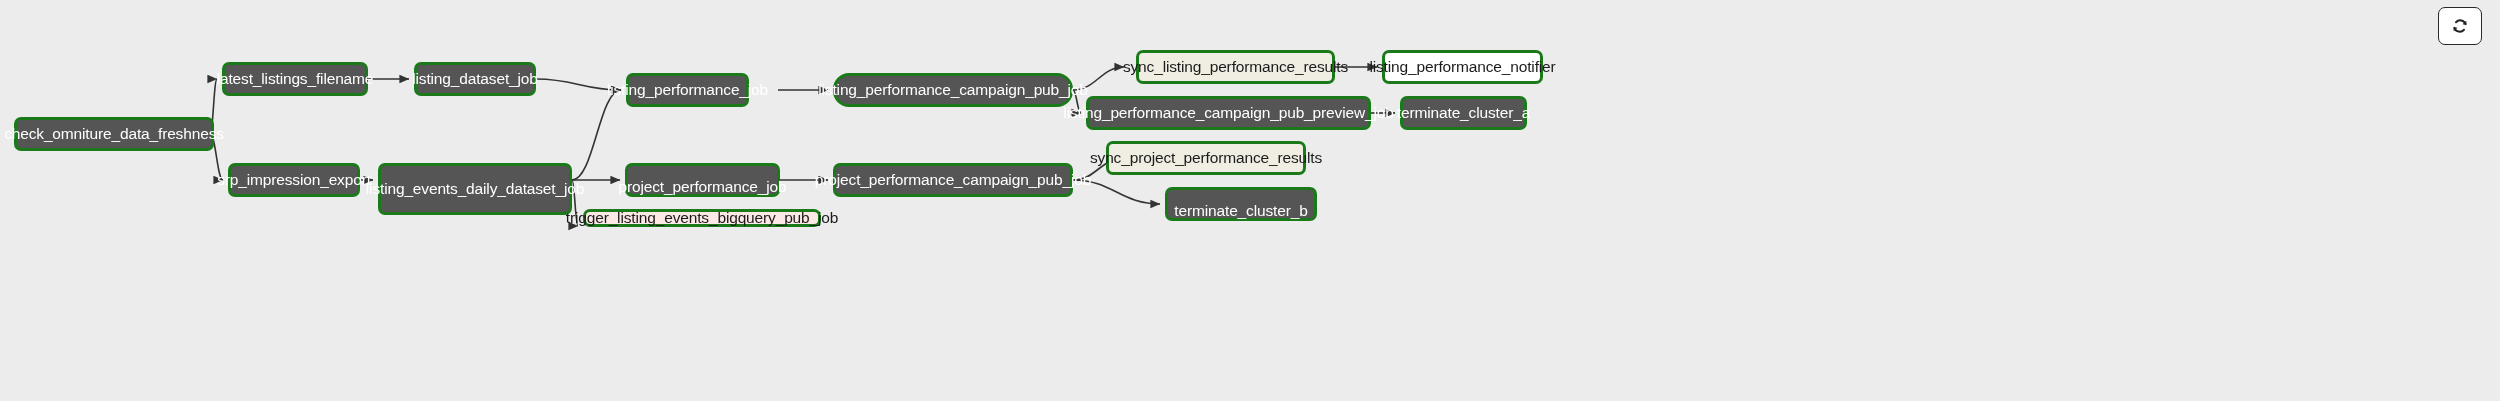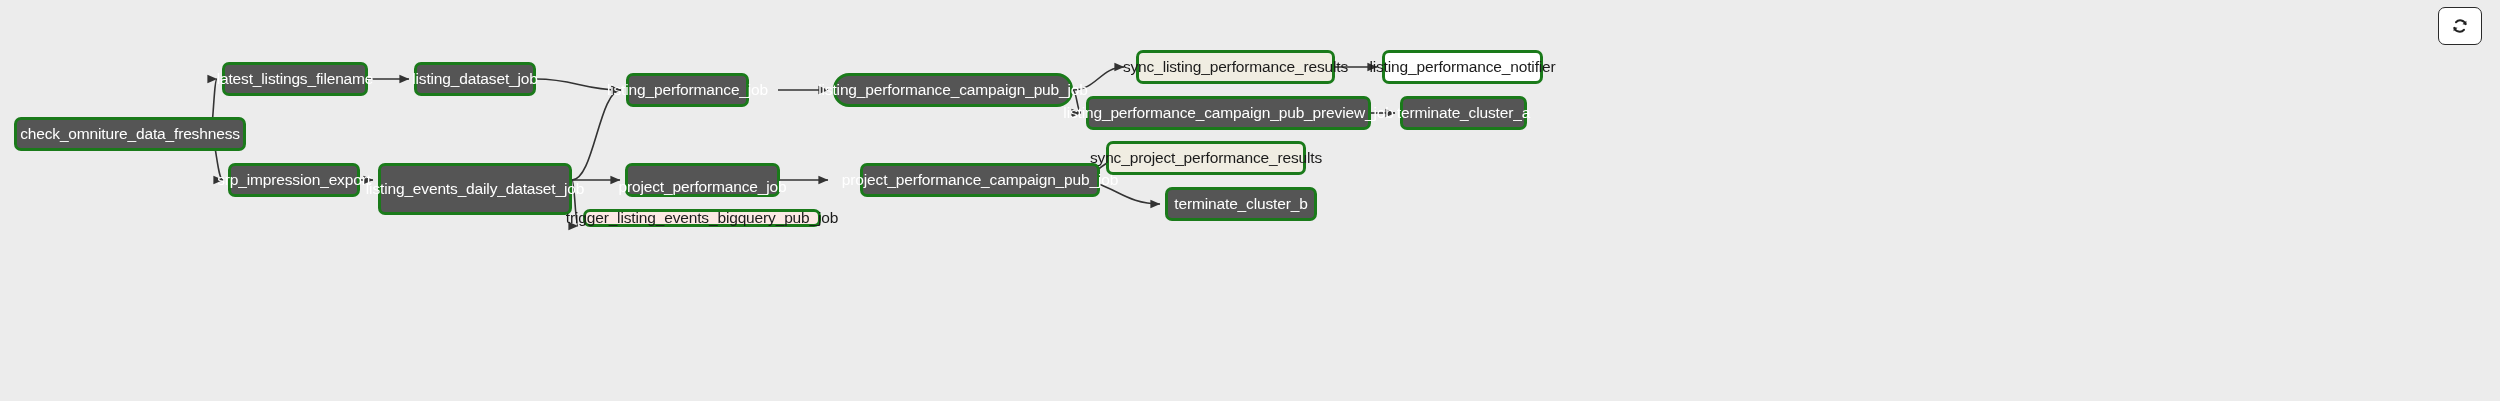--- a/index.html
+++ b/index.html
@@ -101,21 +101,21 @@
         <path d="M1073,90 C1095.95,90 1101.05,67 1124,67" fill="none" stroke="#333333" stroke-width="1.6" marker-end="url(#arrowhead)"></path>
         <path d="M1073,90 C1076.6,90 1077.4,113 1081,113" fill="none" stroke="#333333" stroke-width="1.6" marker-end="url(#arrowhead)"></path>
         <path d="M1073,180 C1095.95,180 1101.05,158 1124,158" fill="none" stroke="#333333" stroke-width="1.6" marker-end="url(#arrowhead)"></path>
         <path d="M1073,180 C1112.15,180 1120.85,204 1160,204" fill="none" stroke="#333333" stroke-width="1.6" marker-end="url(#arrowhead)"></path>
         <path d="M1328,67 L1377,67" fill="none" stroke="#333333" stroke-width="1.6" marker-end="url(#arrowhead)"></path>
         <path d="M1371,113 L1395,113" fill="none" stroke="#333333" stroke-width="1.6" marker-end="url(#arrowhead)"></path>
       </g>
   </svg>
 
   <div id="node-layer">
-      <div class="dag-node state-success" style="left: 14px; top: 117px; width: 232px; height: 34px;">
+      <div class="dag-node state-success" style="left: 14px; top: 117px; width: 200px; height: 34px;">
         <span class="node-label">check_omniture_data_freshness</span>
       </div>
       <div class="dag-node state-success" style="left: 222px; top: 62px; width: 146px; height: 34px;">
         <span class="node-label">latest_listings_filename</span>
       </div>
       <div class="dag-node state-success" style="left: 228px; top: 163px; width: 132px; height: 34px;">
         <span class="node-label">srp_impression_export</span>
       </div>
       <div class="dag-node state-success" style="left: 414px; top: 62px; width: 122px; height: 34px;">
         <span class="node-label">listing_dataset_job</span>
@@ -128,33 +128,33 @@
       </div>
       <div class="dag-node state-success" style="left: 625px; top: 163px; width: 155px; height: 34px; align-items: flex-end;">
         <span class="node-label">project_performance_job</span>
       </div>
       <div class="dag-node state-upstream" style="left: 583px; top: 209px; width: 238px; height: 18px;">
         <span class="node-label">trigger_listing_events_bigquery_pub_job</span>
       </div>
       <div class="dag-node state-success" style="left: 833px; top: 73px; width: 240px; height: 34px; border-radius: 16px;">
         <span class="node-label">listing_performance_campaign_pub_job</span>
       </div>
-      <div class="dag-node state-success" style="left: 860px; top: 163px; width: 240px; height: 34px;">
+      <div class="dag-node state-success" style="left: 833px; top: 163px; width: 240px; height: 34px;">
         <span class="node-label">project_performance_campaign_pub_job</span>
       </div>
       <div class="dag-node state-skipped" style="left: 1129px; top: 50px; width: 199px; height: 34px; margin-left: 7px;">
         <span class="node-label">sync_listing_performance_results</span>
       </div>
       <div class="dag-node state-success" style="left: 1086px; top: 96px; width: 285px; height: 34px;">
         <span class="node-label">listing_performance_campaign_pub_preview_job</span>
       </div>
       <div class="dag-node state-skipped" style="left: 1106px; top: 141px; width: 200px; height: 34px;">
         <span class="node-label">sync_project_performance_results</span>
       </div>
-      <div class="dag-node state-success" style="left: 1165px; top: 187px; width: 152px; height: 34px;">
+      <div class="dag-node state-success" style="left: 1165px; top: 187px; width: 152px; height: 34px; align-items: flex-end;">
         <span class="node-label">terminate_cluster_b</span>
       </div>
       <div class="dag-node state-none" style="left: 1382px; top: 50px; width: 161px; height: 34px;">
         <span class="node-label">listing_performance_notifier</span>
       </div>
       <div class="dag-node state-success" style="left: 1400px; top: 96px; width: 127px; height: 34px;">
         <span class="node-label">terminate_cluster_a</span>
       </div>
     </div>
 

